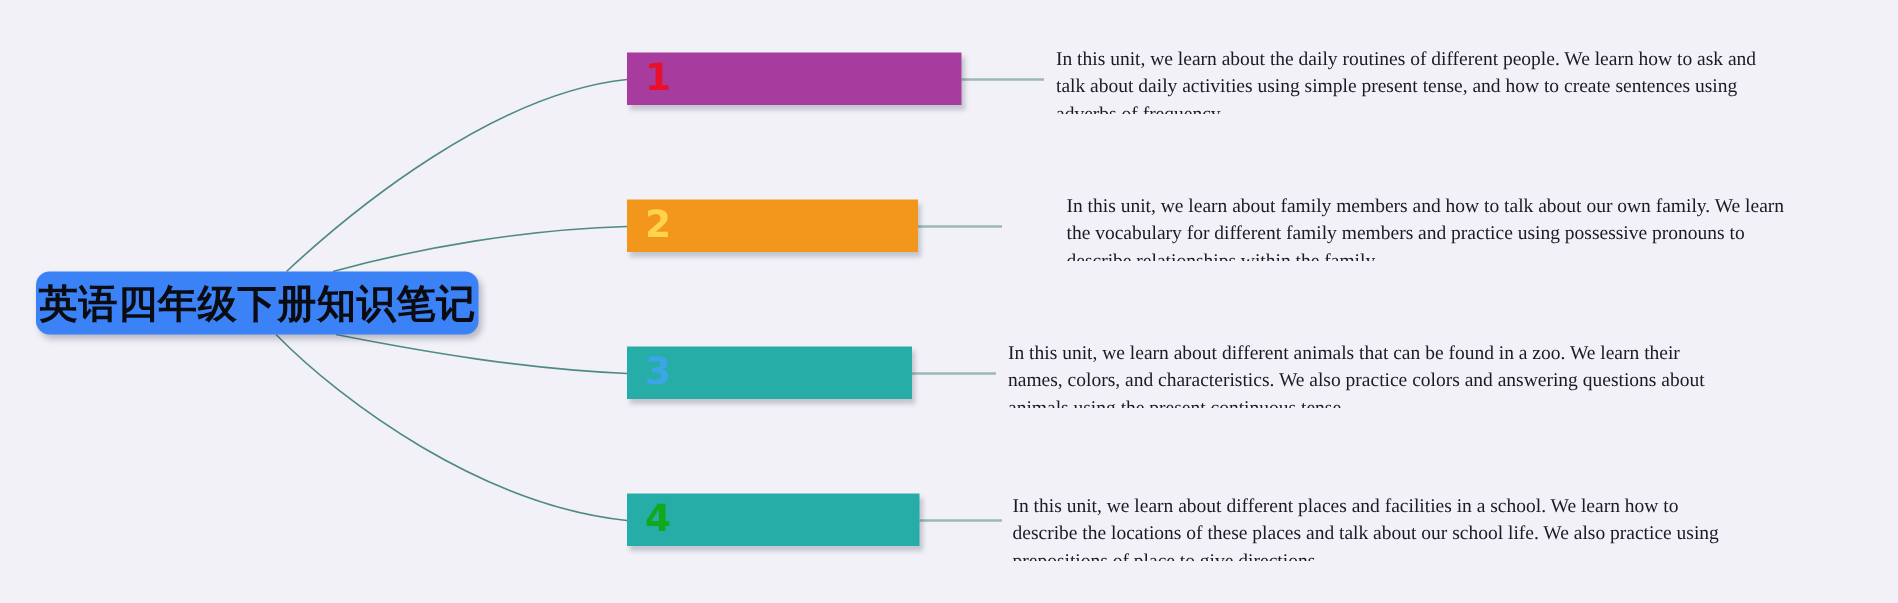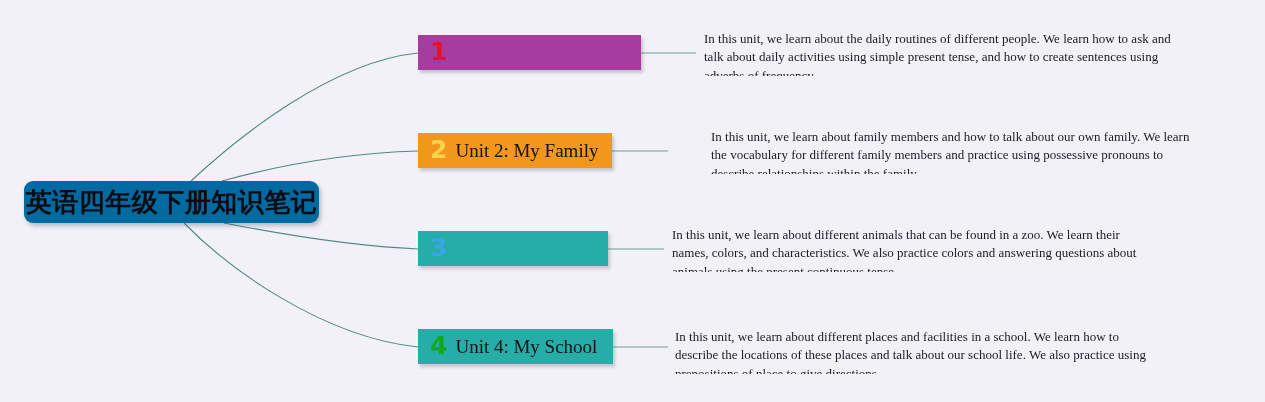--- a/index.html
+++ b/index.html
@@ -28,21 +28,21 @@
     pointer-events: none;
   }
 
   
   .root-node {
     position: absolute;
     left: 24px;
     top: 181px;
     width: 295px;
     height: 42px;
-    background: #0369a1;
+    background: #3b82f6;
     border-radius: 9px;
     box-shadow: 2px 3px 4px rgba(40,40,70,0.28);
     display: flex;
     align-items: center;
     justify-content: center;
     box-sizing: border-box;
   }
   .root-label {
     font-family: "DejaVu Sans", sans-serif;
     font-weight: bold;
@@ -128,28 +128,26 @@
     <span class="root-label">英语四年级下册知识笔记</span>
   </div>
 
   <div class="unit-node" id="node-u1">
     <span class="unit-num" id="num-u1">1</span>
   </div>
   <div class="desc" id="desc-u1">In this unit, we learn about the daily routines of different people. We learn how to ask and talk about daily activities using simple present tense, and how to create sentences using adverbs of frequency.</div>
 
   <div class="unit-node" id="node-u2">
     <span class="unit-num" id="num-u2">2</span>
-    <span class="unit-title">Unit 2: My Family</span>
   </div>
   <div class="desc" id="desc-u2">In this unit, we learn about family members and how to talk about our own family. We learn the vocabulary for different family members and practice using possessive pronouns to describe relationships within the family.</div>
 
   <div class="unit-node" id="node-u3">
     <span class="unit-num" id="num-u3">3</span>
   </div>
   <div class="desc" id="desc-u3">In this unit, we learn about different animals that can be found in a zoo. We learn their names, colors, and characteristics. We also practice colors and answering questions about animals using the present continuous tense.</div>
 
   <div class="unit-node" id="node-u4">
     <span class="unit-num" id="num-u4">4</span>
-    <span class="unit-title">Unit 4: My School</span>
   </div>
   <div class="desc" id="desc-u4">In this unit, we learn about different places and facilities in a school. We learn how to describe the locations of these places and talk about our school life. We also practice using prepositions of place to give directions.</div>
 
 </div>
 
 </body></html>

